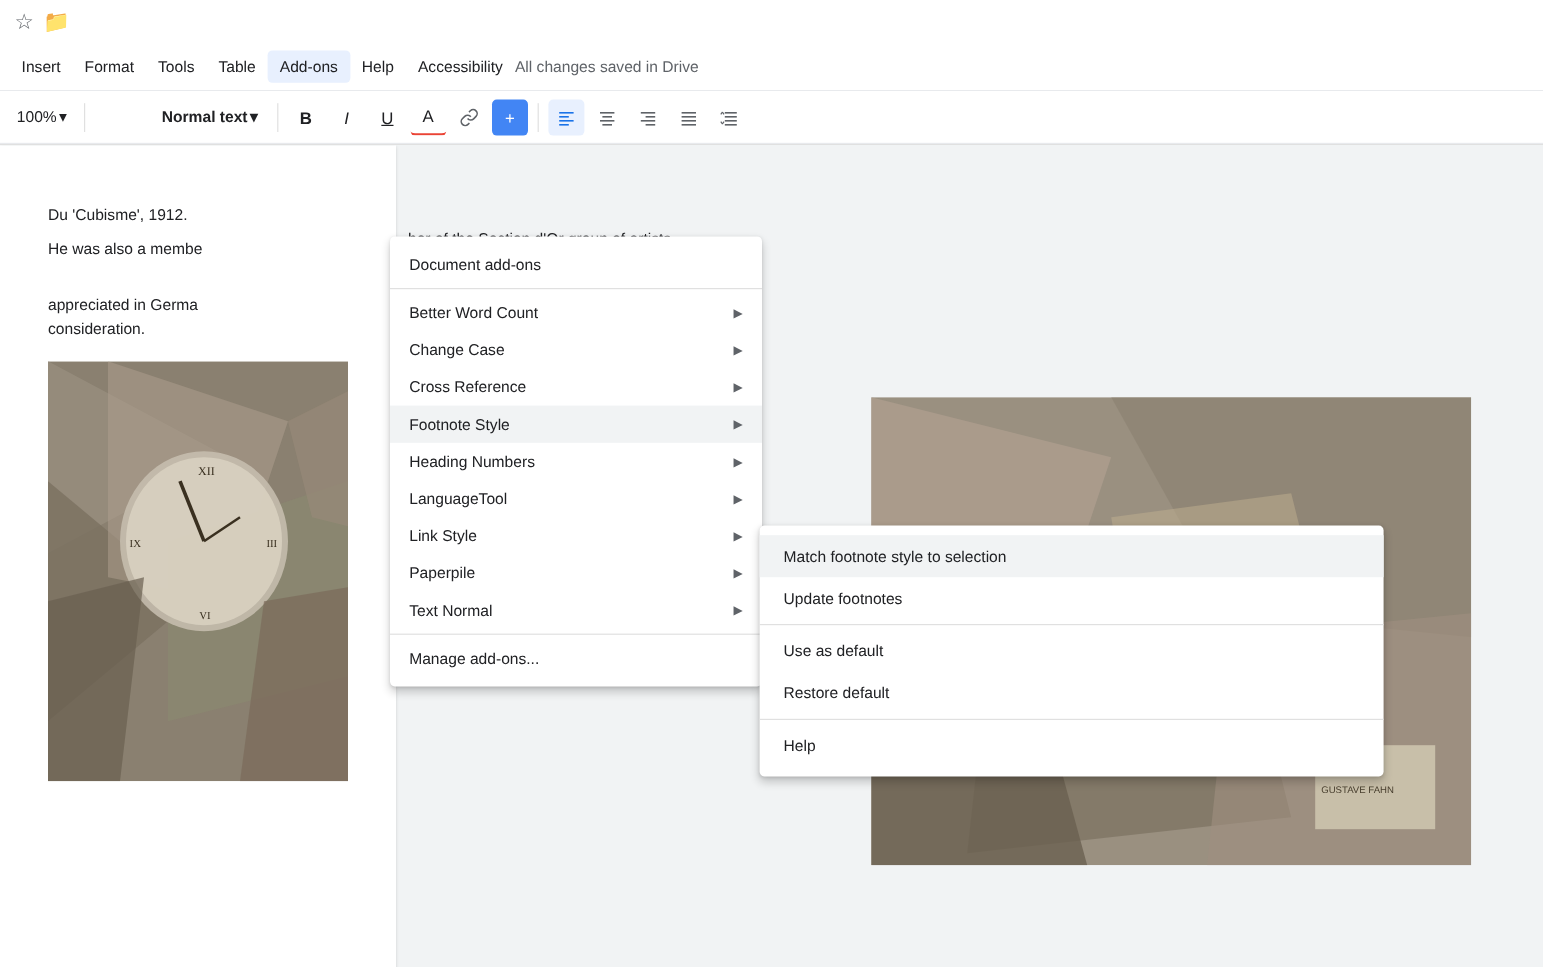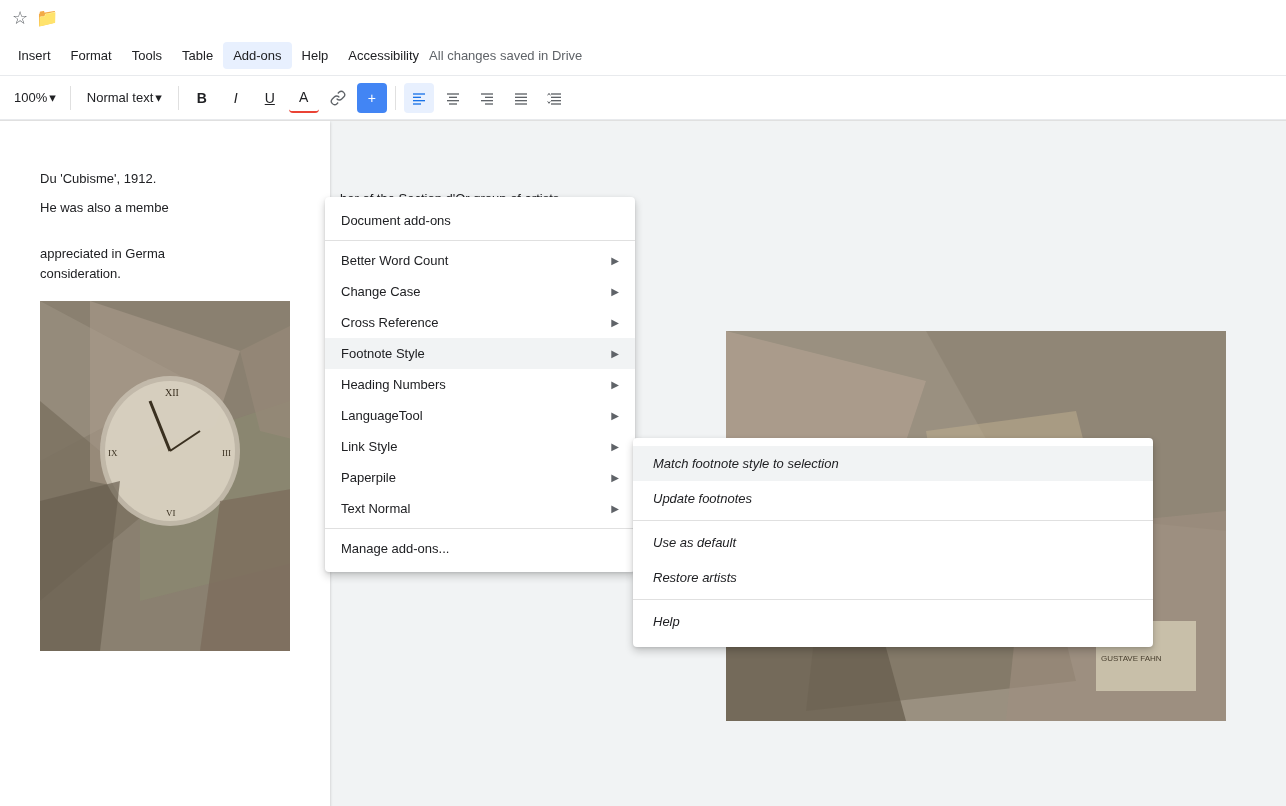--- a/index.html
+++ b/index.html
@@ -82,21 +82,22 @@
 
     .style-select {
       display: flex;
       align-items: center;
       gap: 2px;
       font-size: 13px;
       color: #202124;
       padding: 4px 8px;
       border-radius: 4px;
       cursor: pointer;
-      font-weight: normal;
+      font-weight: bold;
+      margin-left: 48px;
     }
 
     .divider {
       width: 1px;
       height: 24px;
       background: #e0e0e0;
       margin: 0 4px;
     }
 
     .format-btn {
@@ -187,21 +188,20 @@
     }
 
     .submenu-item {
       display: flex;
       align-items: center;
       padding: 10px 20px;
       font-size: 13px;
       color: #202124;
       cursor: pointer;
       white-space: nowrap;
-      font-style: italic;
     }
     .submenu-item.highlighted {
       background: #f1f3f4;
     }
   </style>
 </head>
 <body>
 
 <div class="toolbar-area">
   <div class="title-bar">
@@ -417,21 +417,21 @@
       <div class="submenu-item">
         <span>Update footnotes</span>
       </div>
     </div>
 
     <div class="submenu-section">
       <div class="submenu-item">
         <span>Use as default</span>
       </div>
       <div class="submenu-item">
-        <span>Restore artists</span>
+        <span>Restore default</span>
       </div>
     </div>
 
     <div class="submenu-section">
       <div class="submenu-item">
         <span>Help</span>
       </div>
     </div>
   </div>
 </div>

